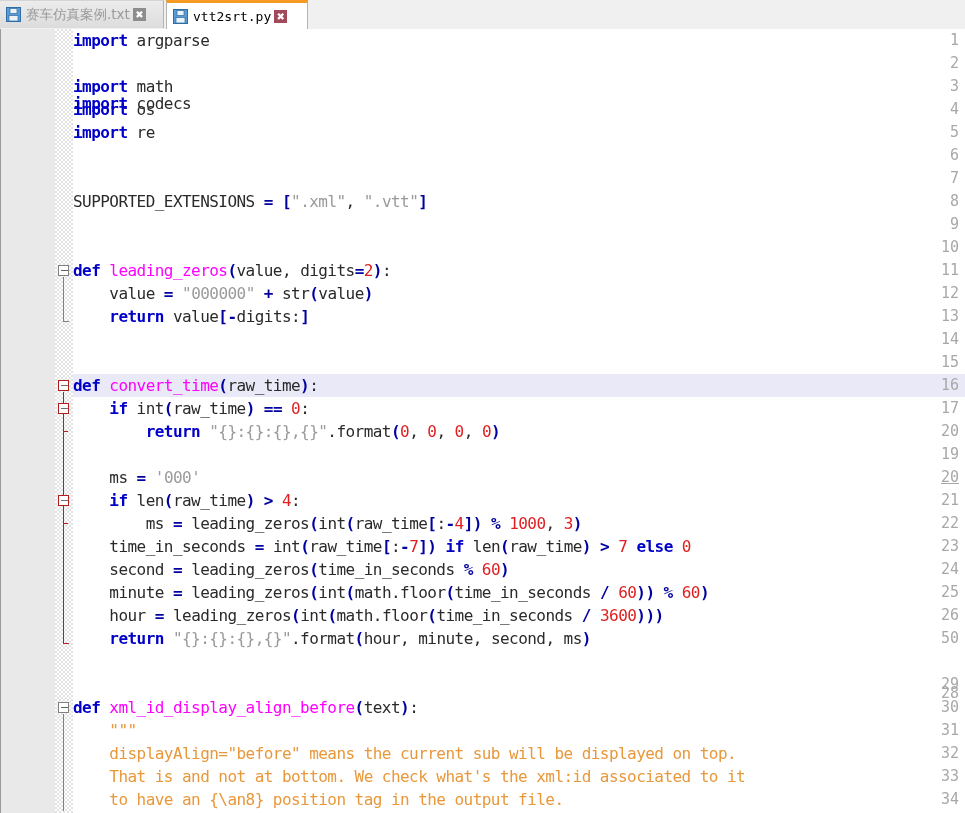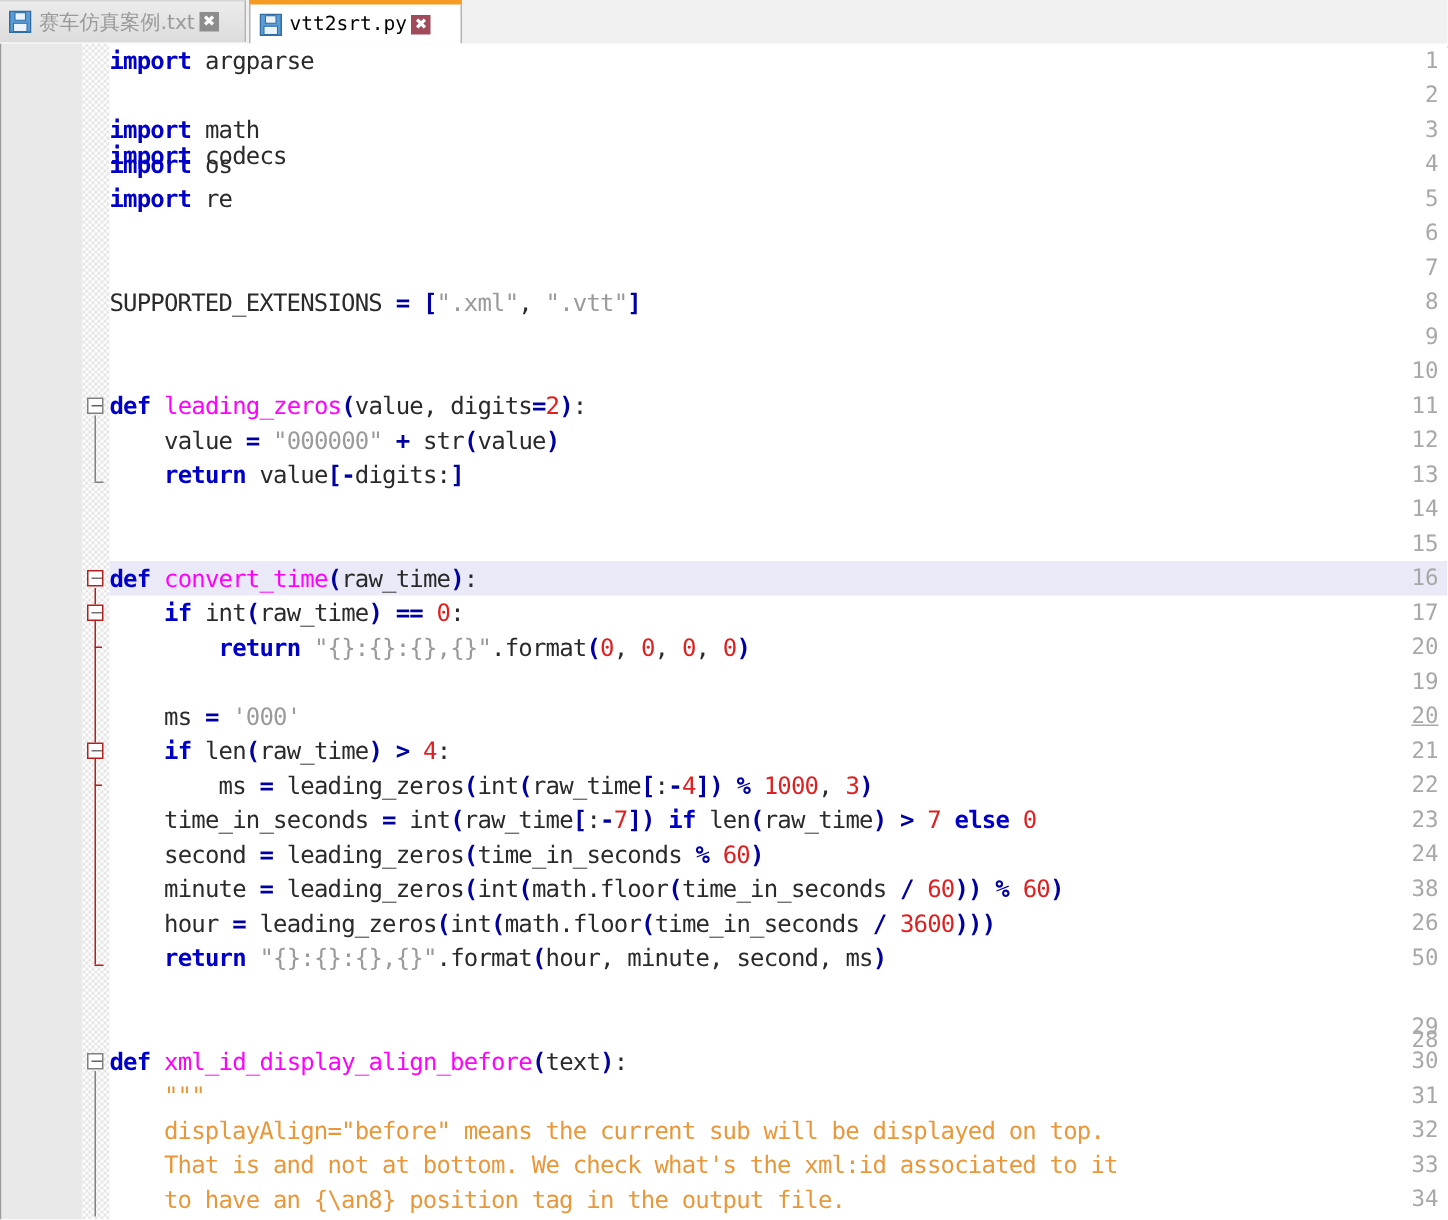--- a/index.html
+++ b/index.html
@@ -224,21 +224,21 @@
       <div class="lineno" style="top: 322px;">15</div>
       <div class="lineno" style="top: 345px;">16</div>
       <div class="lineno" style="top: 368px;">17</div>
       <div class="lineno" style="top: 391px;">20</div>
       <div class="lineno" style="top: 414px;">19</div>
       <div class="lineno" style="top: 437px; text-decoration: underline;">20</div>
       <div class="lineno" style="top: 460px;">21</div>
       <div class="lineno" style="top: 483px;">22</div>
       <div class="lineno" style="top: 506px;">23</div>
       <div class="lineno" style="top: 529px;">24</div>
-      <div class="lineno" style="top: 552px;">38</div>
+      <div class="lineno" style="top: 552px;">25</div>
       <div class="lineno" style="top: 575px;">26</div>
       <div class="lineno" style="top: 598px;">50</div>
       <div class="lineno" style="top: 621px; margin-top: 32px;">28</div>
       <div class="lineno" style="top: 644px;">29</div>
       <div class="lineno" style="top: 667px;">30</div>
       <div class="lineno" style="top: 690px;">31</div>
       <div class="lineno" style="top: 713px;">32</div>
       <div class="lineno" style="top: 736px;">33</div>
       <div class="lineno" style="top: 759px;">34</div>
     </div>

